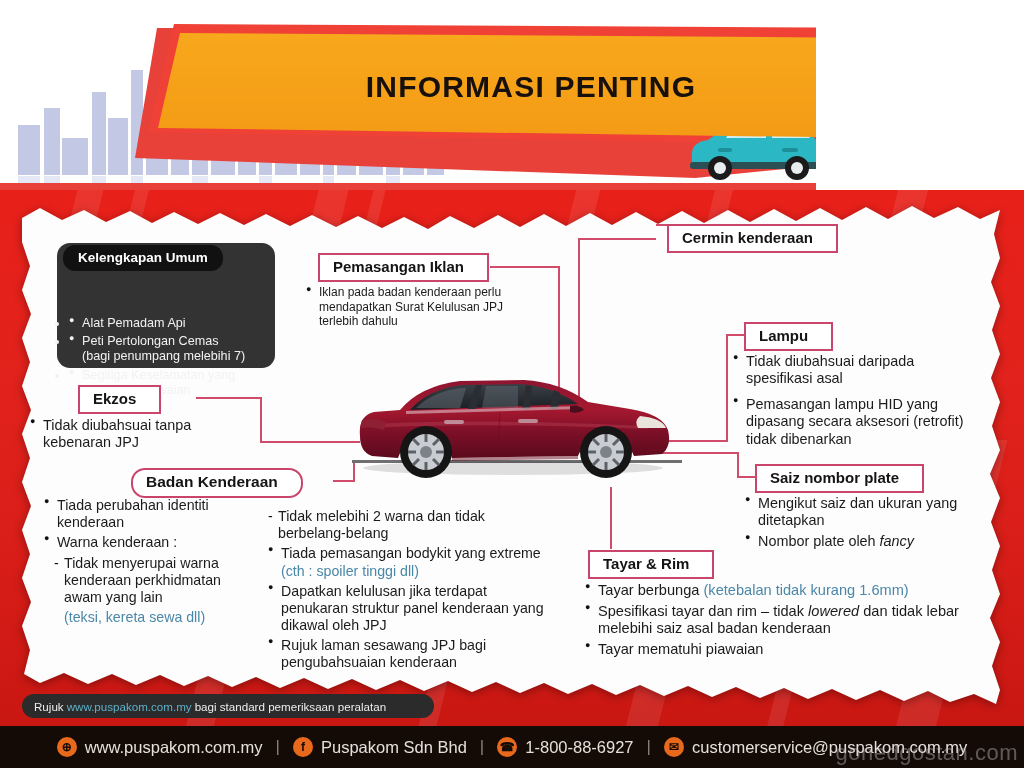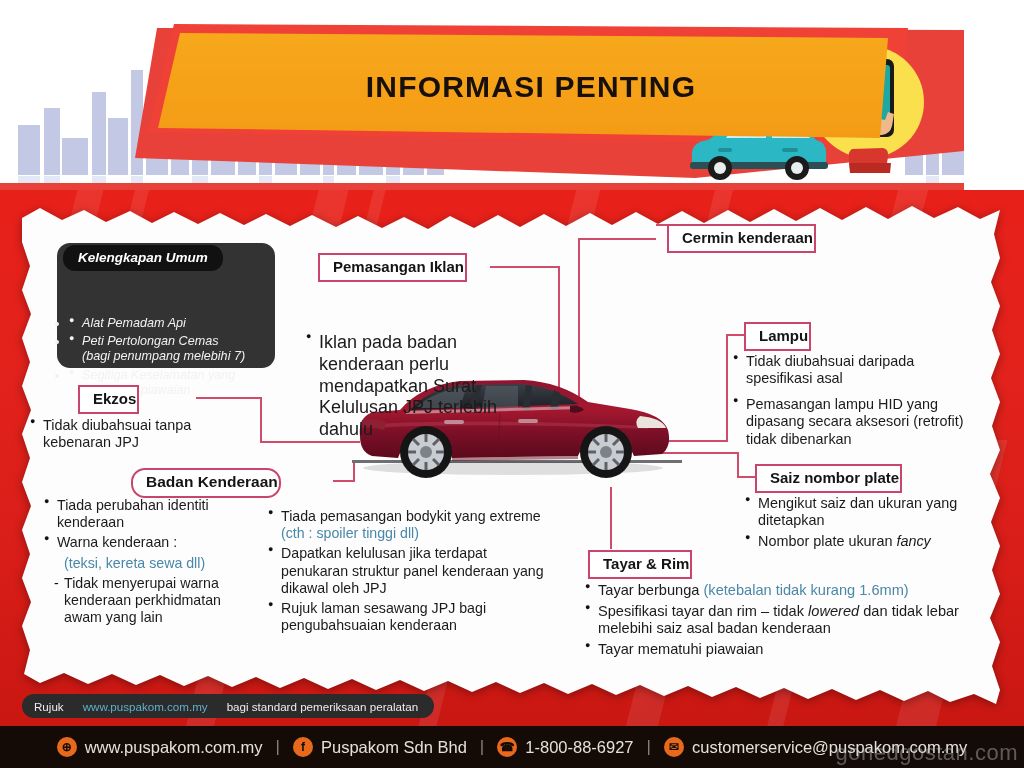--- a/index.html
+++ b/index.html
@@ -7,21 +7,21 @@
     width: 1024px; height: 768px;
     font-family: "Liberation Sans", sans-serif;
     background: #ffffff;
     overflow: hidden;
     position: relative;
   }
   #root { position: relative; width: 1024px; height: 768px; overflow: hidden; }
 
   
   .header {
-    position: absolute; left: 0; top: 0; width: 964px; height: 193px;
+    position: absolute; left: 0; top: 0; width: 816px; height: 193px;
     background: #ffffff; overflow: hidden;
   }
   .skyline-svg { position: absolute; left: 0; top: 0; }
   .hdr-red-shape {
     position: absolute; left: 135px; top: 28px; width: 880px; height: 150px;
     background: #e8413a;
     clip-path: polygon(22px 0, 880px 2px, 880px 118px, 560px 150px, 0 130px);
   }
   .hdr-red-shape2 {
     position: absolute; left: 148px; top: 24px; width: 760px; height: 128px;
@@ -70,21 +70,21 @@
   .conn.h { height: 2px; }
   .conn.v { width: 2px; }
   .ground-line {
     position: absolute; background: #6f6f72; height: 3px;
   }
 
   
   .badge {
     position: absolute;
     background: #fff; border: 2px solid #c9456b;
-    padding: 3px 1px 5px 13px;
+    padding: 3px 23px 5px 13px;
     font-weight: bold; color: #141414; white-space: nowrap;
     font-family: "Liberation Sans", sans-serif;
   }
 
   
   .tblock { position: absolute; color: #1b1b1b; }
   .tblock ul { list-style: none; }
   .li { position: relative; padding-left: 13px; margin-bottom: 3px; line-height: 1.21; }
   .li::before {
     content: "\25CF"; position: absolute; left: 0; top: -1px;
@@ -93,40 +93,40 @@
   .li.nodot { padding-left: 10px; }
   .li.nodot::before { content: "-"; font-size: inherit; top: 0; }
   .li.plain { padding-left: 0; }
   .li.plain::before { content: ""; }
   .blue { color: #4a87a8; }
   .ital { font-style: italic; }
 
   
   .dark-panel {
     position: absolute; left: 57px; top: 243px; width: 218px; height: 125px;
-    background: #333333; border-radius: 13px; color: #f2f2f2; font-style: italic;
+    background: #333333; border-radius: 13px; color: #f2f2f2;
   }
   .dark-head {
     background: #111111; border-radius: 12px; margin: 0;
     display: inline-block; padding: 5px 15px 6px 15px;
     font-weight: bold; font-size: 13.5px; color: #fff;
     position: absolute; left: 6px; top: 2px;
   }
   .dark-list {
     position: absolute; left: 12px; top: 33px; right: 6px;
     font-size: 12.6px; line-height: 1.19; margin-top: 40px;
   }
   .dark-list .li::before { color: #f2f2f2; }
 
   
   .rujuk {
     position: absolute; left: 22px; top: 694px; width: 412px; height: 24px;
     background: #2b2b2b; border-radius: 12px;
     display: flex; align-items: center; padding-left: 12px;
-    font-size: 11.6px; color: #ededed; white-space: nowrap; gap: 16px;
+    font-size: 11.6px; color: #ededed; white-space: nowrap;
   }
   .rujuk .lnk { color: #5fb0c9; margin: 0 3px; }
 
   
   .footer {
     position: absolute; left: 0; top: 726px; width: 1024px; height: 42px;
     background: #140b07;
     display: flex; align-items: center; justify-content: center; gap: 0;
   }
   .foot-item {
@@ -383,41 +383,41 @@
   <div class="dark-panel">
     <div class="dark-head">Kelengkapan Umum</div>
     <ul class="dark-list">
       <li class="li"><span>Alat Pemadam Api</span></li>
       <li class="li">Peti Pertolongan Cemas<br>(bagi penumpang melebihi 7)</li>
       <li class="li">Segitiga Keselamatan yang<br>mematuhi piawaian</li>
     </ul>
   </div>
 
   <div class="badge" style="left:318px; top:253px; font-size:15px;">Pemasangan Iklan</div>
-  <div class="tblock" style="left:306px; top:285px; width:236px; font-size:18px;margin-top:47px;">
+  <div class="tblock" style="left:306px; top:285px; width:236px; font-size:12px;">
     <ul>
         <li class="li">Iklan pada badan kenderaan perlu mendapatkan Surat Kelulusan JPJ terlebih dahulu</li>
       </ul>
   </div>
 
   <div class="badge" style="left:667px; top:224px; font-size:15px;">Cermin kenderaan</div>
 
   <div class="badge" style="left:744px; top:322px; font-size:15px;">Lampu</div>
   <div class="tblock" style="left:733px; top:353px; width:240px; font-size:14.4px;">
     <ul>
       <li class="li">Tidak diubahsuai daripada spesifikasi asal</li>
       <li class="li" style="margin-top:8px;">Pemasangan lampu HID yang dipasang secara aksesori (retrofit) tidak dibenarkan</li>
     </ul>
   </div>
 
   <div class="badge" style="left:755px; top:464px; font-size:15px;">Saiz nombor plate</div>
   <div class="tblock" style="left:745px; top:495px; width:224px; font-size:14.4px;">
     <ul>
       <li class="li">Mengikut saiz dan ukuran yang ditetapkan</li>
-      <li class="li"><span>Nombor plate ukuran </span><span class="ital">fancy</span></li>
+      <li class="li"><span>Nombor plate oleh </span><span class="ital">fancy</span></li>
     </ul>
   </div>
 
   <div class="badge" style="left:588px; top:550px; font-size:15px;">Tayar &amp; Rim</div>
   <div class="tblock" style="left:585px; top:582px; width:380px; font-size:14.6px;">
     <ul>
       <li class="li"><span>Tayar berbunga </span><span class="blue">(ketebalan tidak kurang 1.6mm)</span></li>
       <li class="li"><span>Spesifikasi tayar dan rim  – tidak </span><span class="ital">lowered</span><span> dan tidak lebar melebihi saiz asal badan kenderaan</span></li>
       <li class="li"> Tayar mematuhi piawaian</li>
     </ul>
@@ -429,27 +429,28 @@
         <li class="li">Tidak diubahsuai tanpa kebenaran JPJ</li>
       </ul>
   </div>
 
   <div class="badge" style="left:131px; top:468px; font-size:15.5px;border-radius:14px;">Badan Kenderaan</div>
 
   <div class="tblock" style="left:44px; top:497px; width:212px; font-size:14.2px;">
     <ul>
       <li class="li">Tiada perubahan identiti kenderaan</li>
       <li class="li">Warna kenderaan :</li>
+      <li class="li nodot" style="margin-left:10px;">Tidak menyerupai warna kenderaan perkhidmatan awam yang lain</li>
       <li class="li plain blue" style="margin-left:20px;">(teksi, kereta sewa dll)</li>
-      <li class="li nodot" style="margin-left:10px;">Tidak menyerupai warna kenderaan perkhidmatan awam yang lain</li>
     </ul>
   </div>
 
   <div class="tblock" style="left:268px; top:508px; width:288px; font-size:14.2px;">
     <ul>
+      <li class="li nodot">Tidak melebihi 2 warna dan tidak berbelang-belang</li>
       <li class="li"><span>Tiada pemasangan bodykit yang extreme </span><span class="blue">(cth : spoiler tinggi dll)</span></li>
       <li class="li">Dapatkan kelulusan jika terdapat penukaran struktur panel kenderaan yang dikawal oleh JPJ</li>
       <li class="li">Rujuk laman sesawang JPJ bagi pengubahsuaian kenderaan</li>
     </ul>
   </div>
 
   <div class="rujuk">
     <span>Rujuk</span>
     <span class="lnk">www.puspakom.com.my</span>
     <span>bagi standard pemeriksaan peralatan</span>

